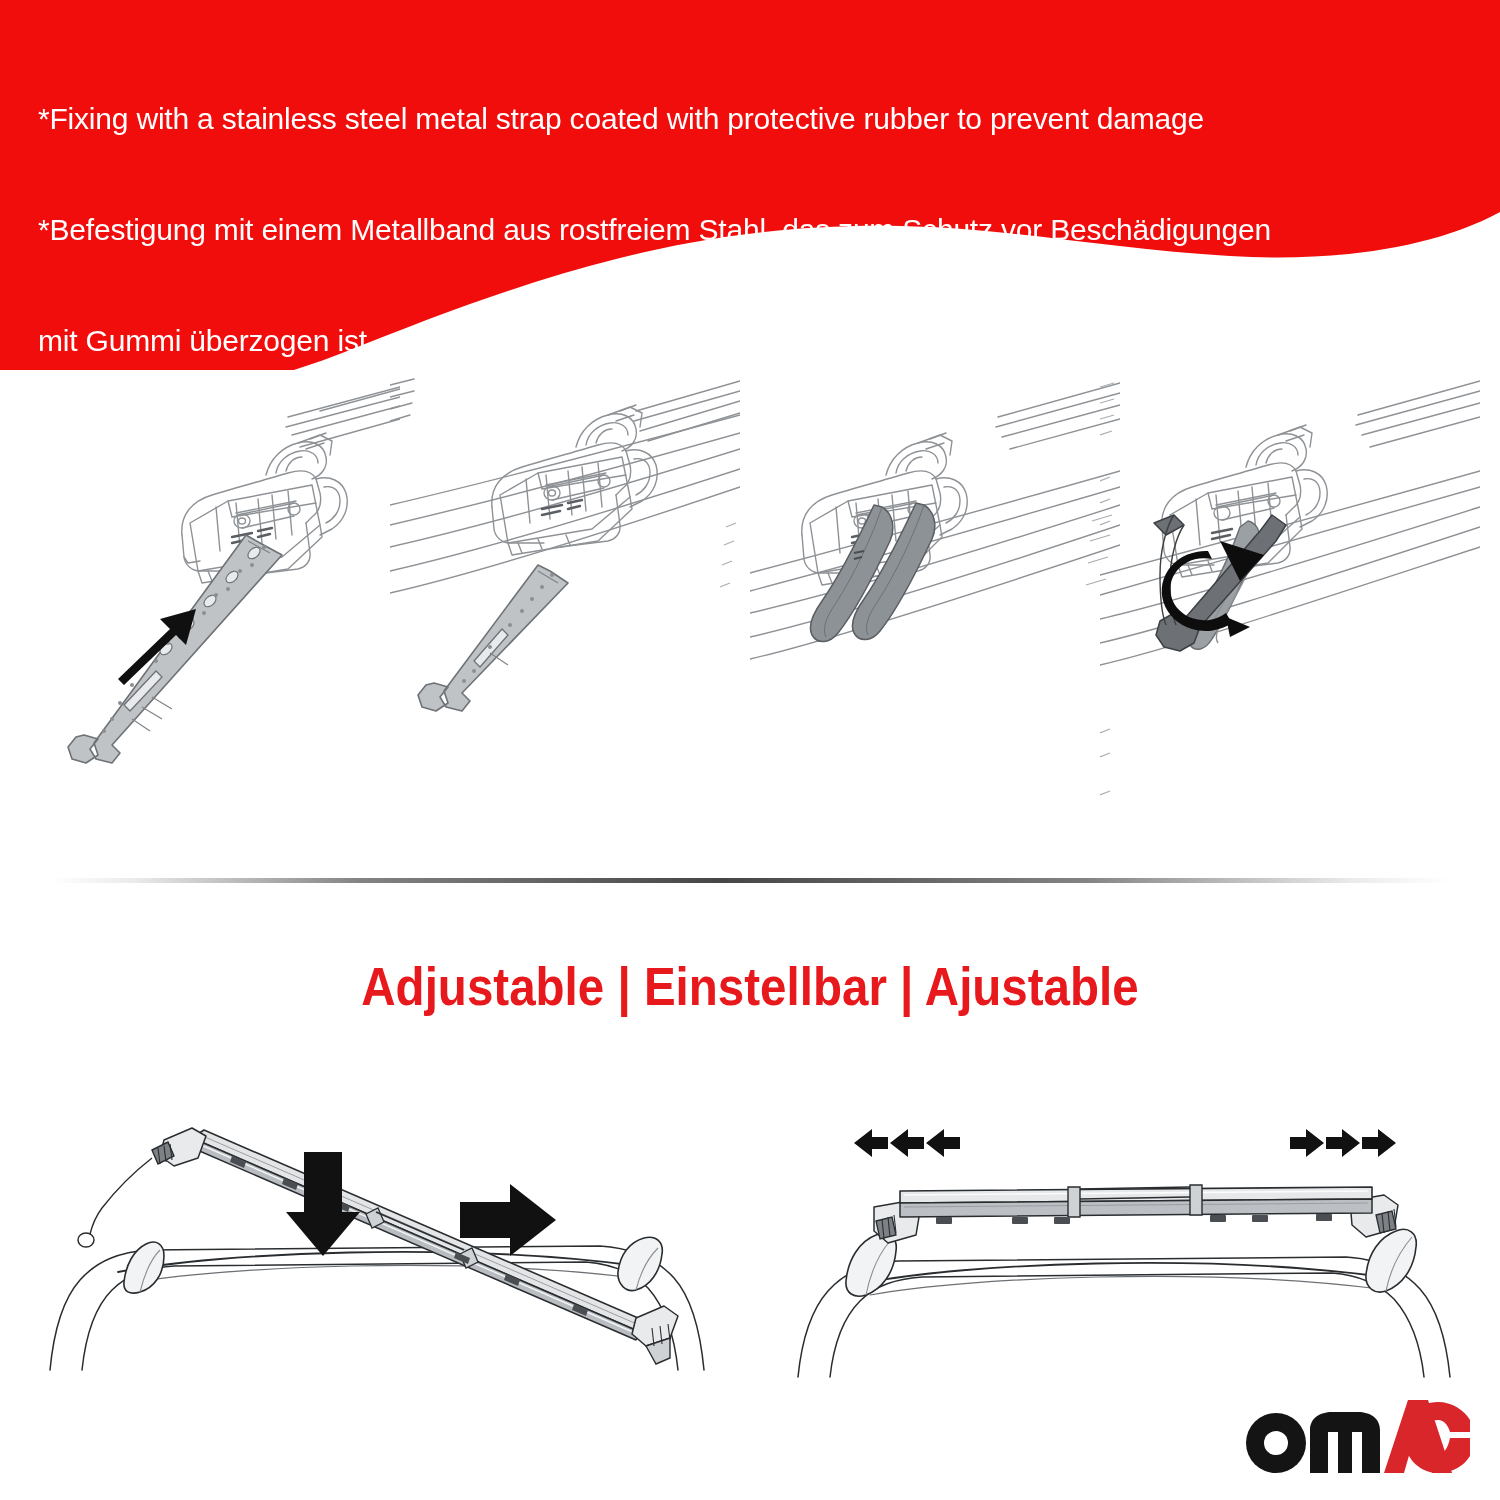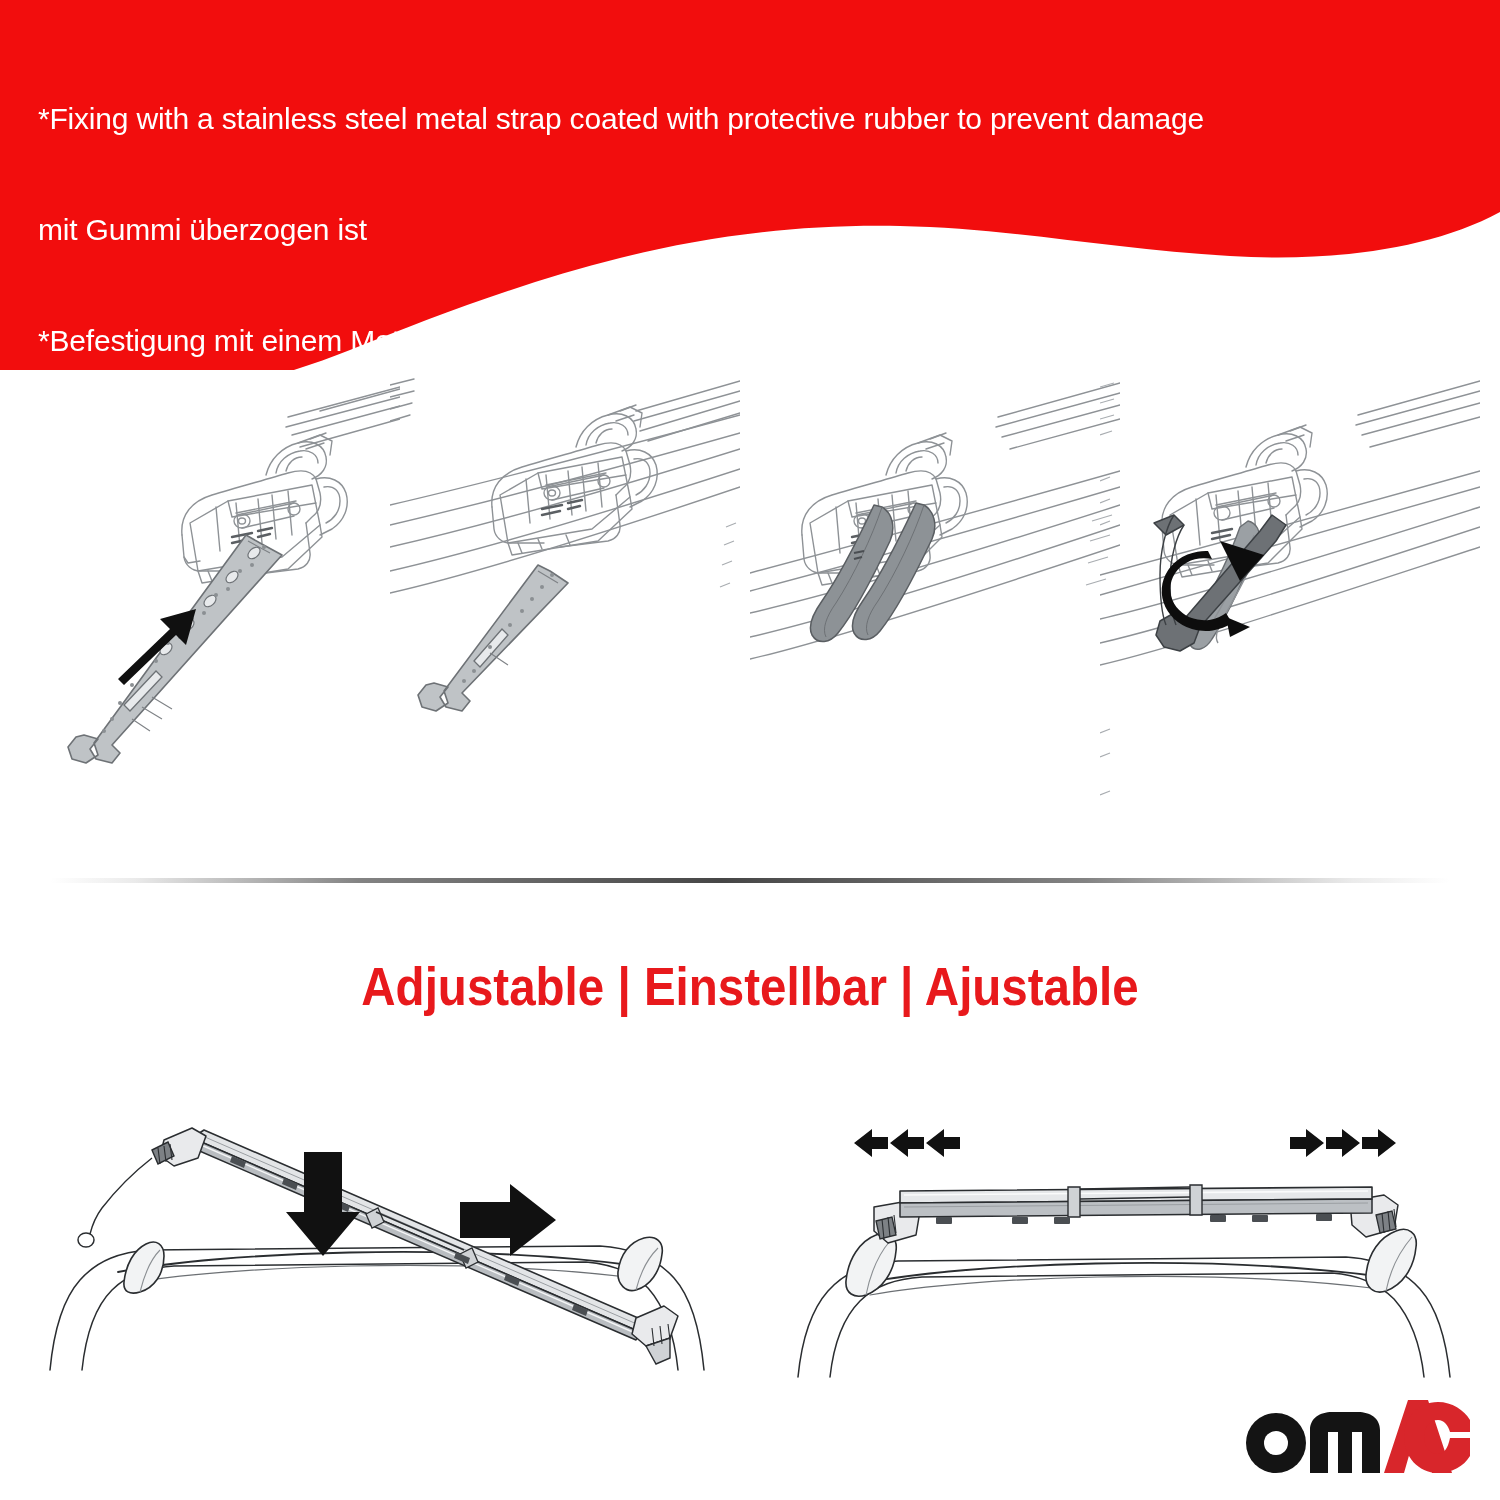--- a/index.html
+++ b/index.html
@@ -79,22 +79,22 @@
       <path d="M0,0 H1500 V212
                C1430,250 1330,262 1230,256
                C1110,249 1010,228 900,226
                C790,224 700,238 620,258
                C520,283 430,318 350,350
                C280,378 200,398 120,404
                C70,408 30,404 0,396 Z" fill="#F20D0D"></path>
     </svg>
     <div class="banner-text">
       <span>*Fixing with a stainless steel metal strap coated with protective rubber to prevent damage</span>
+      <span>*Befestigung mit einem Metallband aus rostfreiem Stahl, das zum Schutz vor Beschädigungen</span>
       <span>mit Gummi überzogen ist</span>
-      <span>*Befestigung mit einem Metallband aus rostfreiem Stahl, das zum Schutz vor Beschädigungen</span>
       <span>*Fixation avec une sangle en métal inoxydable recouverte de caoutchouc de protection</span>
       <span>pour éviter les dommages.</span>
     </div>
   </div>
 
   <div class="steps">
 
     <div class="step" style="left:20px;width:380px;">
       <svg width="380" height="470" viewBox="0 0 380 470" xmlns="http://www.w3.org/2000/svg">
         <g fill="none" stroke="#8e9296" stroke-width="1.4" stroke-linejoin="round" stroke-linecap="round">

